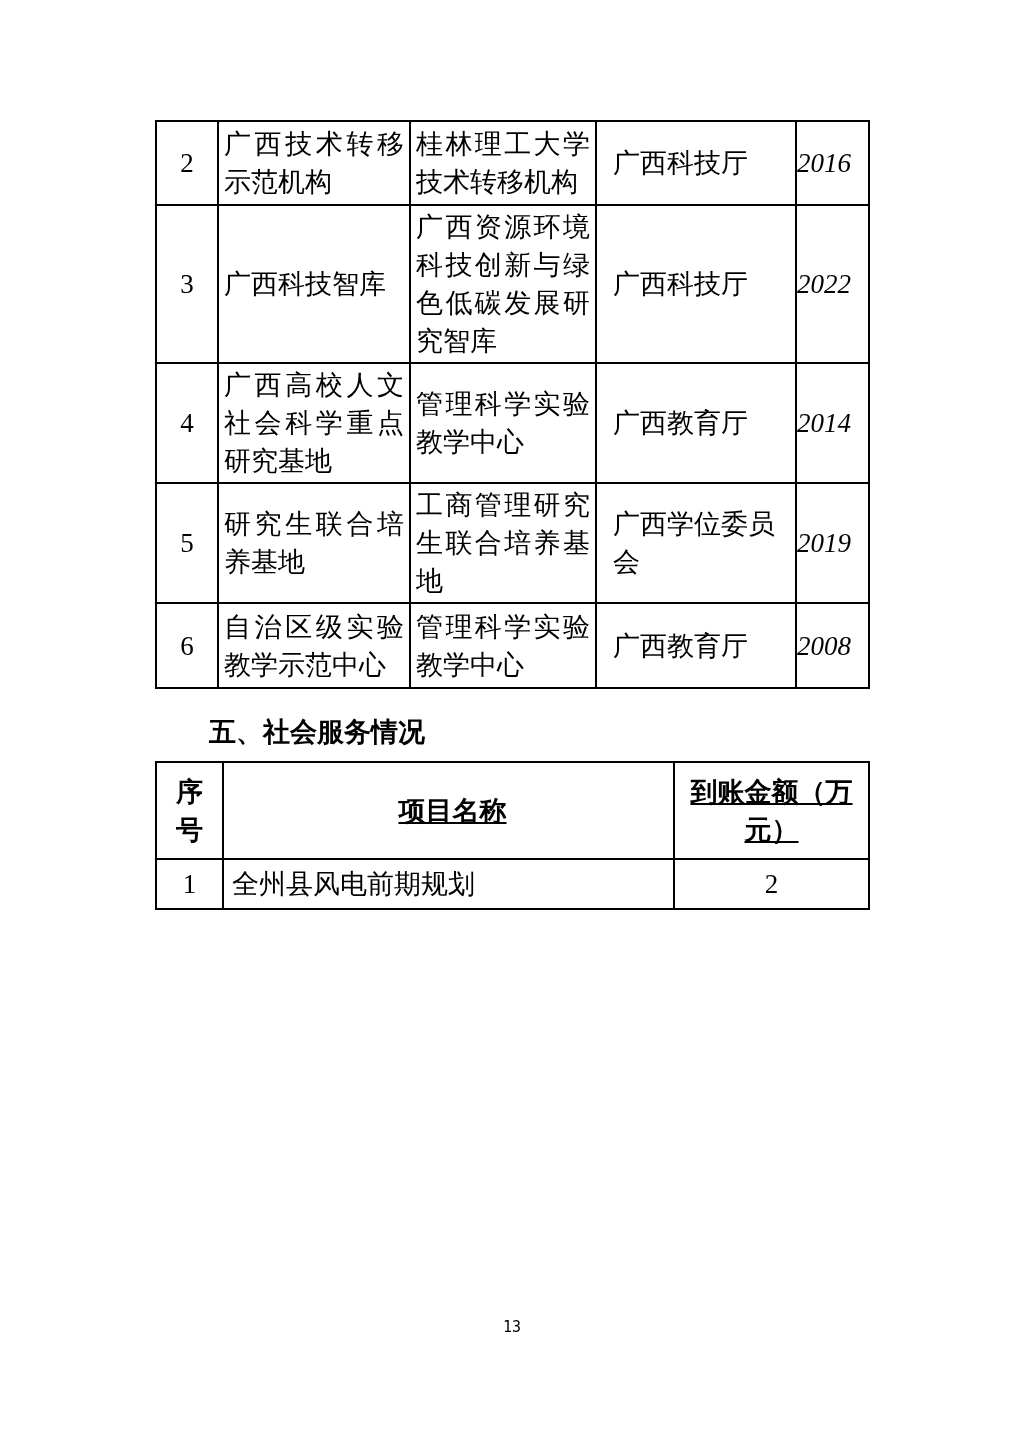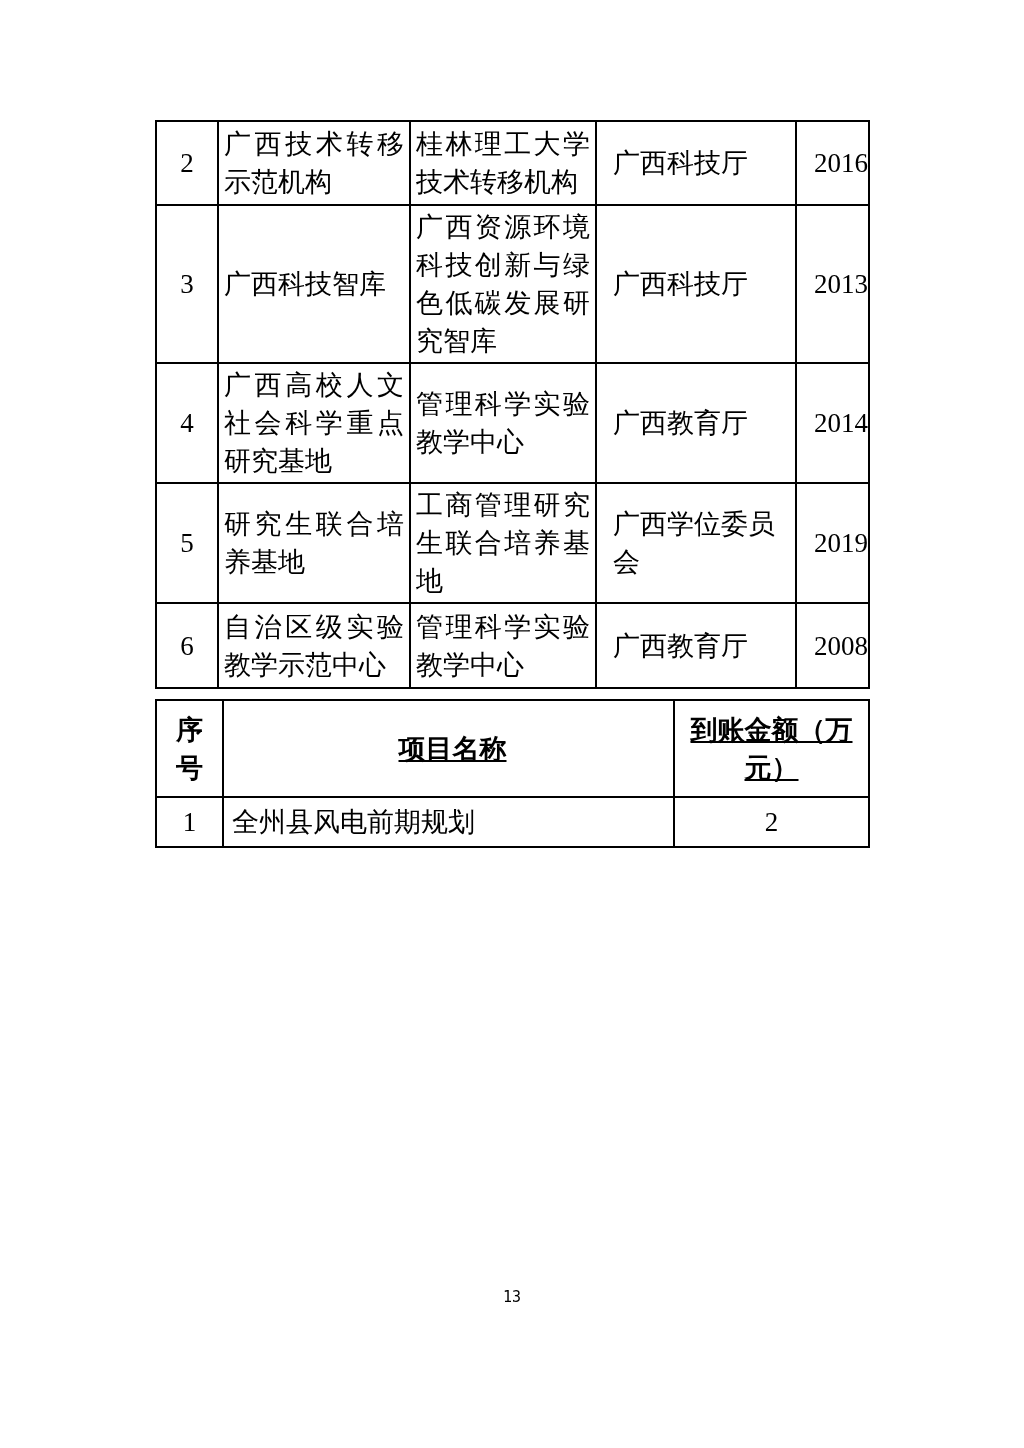--- a/index.html
+++ b/index.html
@@ -19,21 +19,21 @@
   table {
     border-collapse: collapse;
     table-layout: fixed;
     width: 713px;
   }
   td, th { border: 2px solid #000000; vertical-align: middle; }
 
   
   .t1 td { font-size: 27px; line-height: 38px; }
   .t1 .c-no   { text-align: center; }
-  .t1 .c-year { text-align: right; }
+  .t1 .c-year { text-align: left; font-style: italic; }
   .t1 .c-name, .t1 .c-platform {
     text-align: justify;
     word-break: break-all;
     padding: 2px 5px;
     border-radius: 7px;
   }
   .t1 .c-approver { text-align: left; padding: 2px 16px; }
   .t1 .r2 { height: 84px; }
   .t1 .r3 { height: 154px; }
   .t1 .r4 { height: 117px; }
@@ -74,21 +74,21 @@
   }
   .t2 .h-project { text-align: center; padding-left: 8px; margin-left: 31px; }
   .t2 .h-amount { text-align: center; padding: 0 12px; }
   .t2 .c-no { text-align: center; }
   .t2 .c-project { text-align: left; padding-left: 8px; }
   .t2 .c-amount { text-align: center; }
 
   
   .page-number {
     position: absolute;
-    left: 0; top: 1288px;
+    left: 0; top: 1318px;
     width: 100%;
     text-align: center;
     font-family: "DejaVu Sans Mono", monospace;
     font-size: 15px;
   }
 </style>
 </head>
 <body>
 
 <div class="content">
@@ -107,21 +107,21 @@
         <td class="c-name">广西技术转移示范机构</td>
         <td class="c-platform">桂林理工大学技术转移机构</td>
         <td class="c-approver">广西科技厅</td>
         <td class="c-year">2016</td>
       </tr>
       <tr class="r3">
         <td class="c-no">3</td>
         <td class="c-name">广西科技智库</td>
         <td class="c-platform">广西资源环境科技创新与绿色低碳发展研究智库</td>
         <td class="c-approver">广西科技厅</td>
-        <td class="c-year">2013</td>
+        <td class="c-year">2022</td>
       </tr>
       <tr class="r4">
         <td class="c-no">4</td>
         <td class="c-name">广西高校人文社会科学重点研究基地</td>
         <td class="c-platform">管理科学实验教学中心</td>
         <td class="c-approver">广西教育厅</td>
         <td class="c-year">2014</td>
       </tr>
       <tr class="r5">
         <td class="c-no">5</td>
@@ -133,20 +133,21 @@
       <tr class="r6">
         <td class="c-no">6</td>
         <td class="c-name">自治区级实验教学示范中心</td>
         <td class="c-platform">管理科学实验教学中心</td>
         <td class="c-approver">广西教育厅</td>
         <td class="c-year">2008</td>
       </tr>
     </tbody>
   </table>
 
+  <h2 class="section-heading">五、社会服务情况</h2>
 
 
   <table class="t2">
     <colgroup>
       <col style="width:67px">
       <col style="width:451px">
       <col style="width:195px">
     </colgroup>
     <thead>
       <tr>

